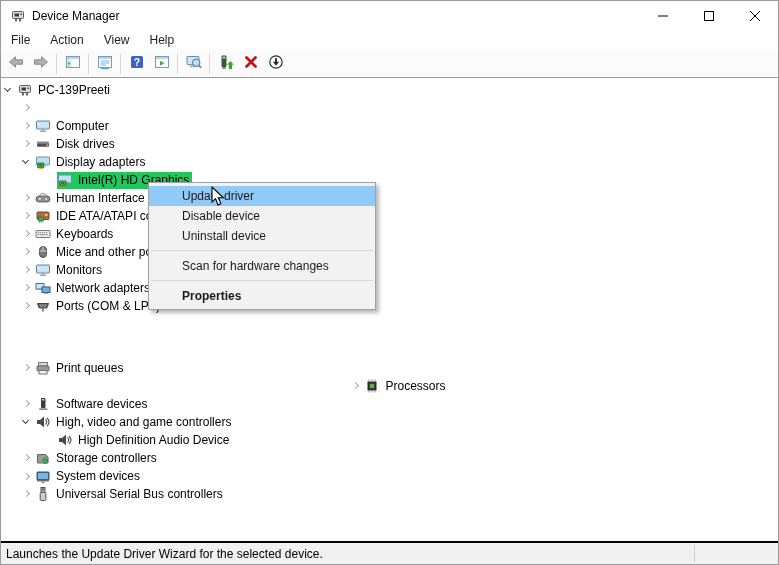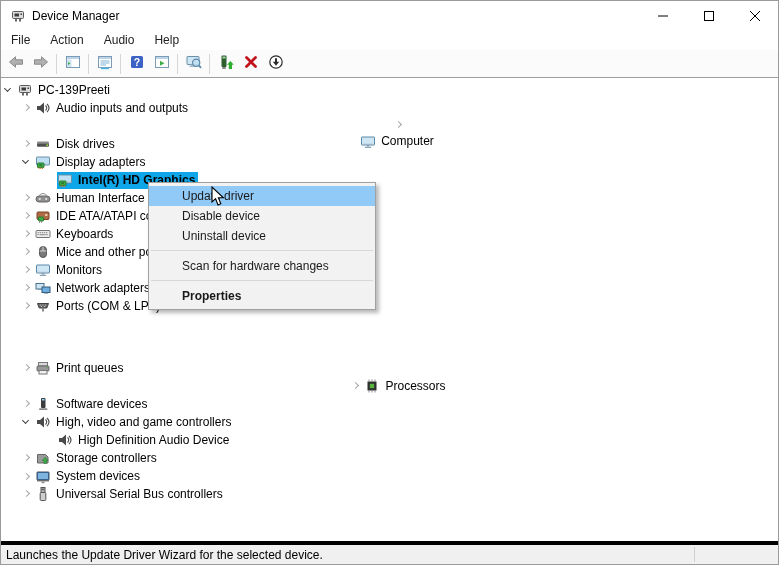--- a/index.html
+++ b/index.html
@@ -24,33 +24,33 @@
 
   
   .tree { flex:1 1 auto; background:#fff; overflow:hidden; padding-top:3px; position:relative; }
   .tree-row { height:18px; display:flex; align-items:center; font-size:12px; color:#000; white-space:nowrap; }
   .chev-slot { width:16px; height:16px; flex:0 0 16px; position:relative; }
   .chev { position:absolute; left:5px; top:5px; width:5px; height:5px; border-right:1.4px solid #a6a6a6; border-top:1.4px solid #a6a6a6; transform:rotate(45deg); }
   .chev.expanded { border-color:#404040; transform:rotate(135deg); left:4px; top:4px; }
   .row-icon { width:17px; height:16px; flex:0 0 17px; margin-right:3px; }
   .row-icon svg { display:block; }
   .row-label { padding:1px 3px 2px 1px; }
-  .tree-row.selected .sel-wrap { background:#0ea5e9;font-weight:bold; }
+  .tree-row.selected .sel-wrap { background:#22c55e; }
   .sel-wrap { display:flex; align-items:center; }
 
   
   .context-menu { position:absolute; left:147px; top:181px; width:228px; background:#f2f2f2; border:1px solid #a0a0a0; box-shadow:3px 3px 4px rgba(0,0,0,0.28); padding:3px 0; z-index:10; }
   .cm-item { height:20px; line-height:20px; font-size:12px; color:#1a1a1a; padding-left:33px; }
   .cm-item.hl { background:#91c9f7; }
   .cm-item.bold { font-weight:bold; }
   .cm-sep { height:10px; position:relative; }
   .cm-sep::after { content:""; position:absolute; left:2px; right:2px; top:4px; height:1px; background:#d7d7d7; }
 
   
-  .statusbar { height:23px; flex:0 0 auto; background:#f0f0f0; border-top:4px solid #000000; display:flex; align-items:center; font-size:12px; color:#000; position:relative; }
+  .statusbar { height:23px; flex:0 0 auto; background:#f0f0f0; border-top:2px solid #000000; display:flex; align-items:center; font-size:12px; color:#000; position:relative; }
   .statusbar .status-text { padding-left:5px; }
   .statusbar .status-sep { position:absolute; left:693px; top:2px; bottom:2px; width:1px; background:#d0d0d0; }
 
   .cursor { position:absolute; left:210px; top:185px; z-index:20; }
 </style>
 </head>
 <body>
 
 <div class="window">
 
@@ -81,21 +81,21 @@
             <line x1="0" y1="0" x2="10" y2="10" stroke="#000" stroke-width="1"></line>
             <line x1="10" y1="0" x2="0" y2="10" stroke="#000" stroke-width="1"></line>
           </svg>
       </div>
     </div>
   </div>
 
   <div class="menubar" id="menubar">
       <div class="menu-item">File</div>
       <div class="menu-item">Action</div>
-      <div class="menu-item">Audio</div>
+      <div class="menu-item">View</div>
       <div class="menu-item">Help</div>
     </div>
 
   <div class="toolbar" id="toolbar">
       <div class="tb-btn">
         <span><svg width="16" height="16" viewBox="0 0 16 16">
             <path d="M1.5,8 L7.5,2.8 L7.5,5.8 L14.5,5.8 L14.5,10.2 L7.5,10.2 L7.5,13.2 Z" fill="#b0b0b0" stroke="#8a8a8a"></path>
           </svg></span>
       </div>
       <div class="tb-btn">
@@ -188,32 +188,22 @@
               <rect x="9" y="10.5" width="2" height="3" fill="#6a6a6a"></rect>
             </svg>
           </span>
           <span class="row-label">PC-139Preeti</span>
         </span>
       </div>
       <div class="tree-row" style="padding-left: 18px;">
         <span class="chev-slot">
           <span class="chev"></span>
         </span>
-        <span class="sel-wrap">
-          <span class="row-icon">
-            <svg width="16" height="16" viewBox="0 0 16 16">
-              <polygon points="2,6 5,6 9,2.5 9,13.5 5,10 2,10" fill="#4a4a4a"></polygon>
-              <path d="M10.5,5.5 q2.5,2.5 0,5" stroke="#4a4a4a" stroke-width="1.1" fill="none"></path>
-              <path d="M12,3.8 q4,4.2 0,8.4" stroke="#4a4a4a" stroke-width="1.1" fill="none"></path>
-            </svg>
-          </span>
-          <span class="row-label">Audio inputs and outputs</span>
-        </span>
-      </div>
-      <div class="tree-row" style="padding-left: 18px; flex-direction: column;">
+      </div>
+      <div class="tree-row" style="padding-left: 18px;">
         <span class="chev-slot">
           <span class="chev"></span>
         </span>
         <span class="sel-wrap">
           <span class="row-icon">
             <svg width="16" height="16" viewBox="0 0 16 16">
               <rect x="1.5" y="3" width="13" height="8" rx="0.5" fill="#cfe6f5" stroke="#5b87a8"></rect>
               <rect x="2.2" y="9.8" width="11.6" height="1.2" fill="#9db8cc"></rect>
               <rect x="6.5" y="11" width="3" height="1.6" fill="#8aa5b8"></rect>
               <rect x="4.8" y="12.8" width="6.4" height="1.2" fill="#8aa5b8"></rect>

